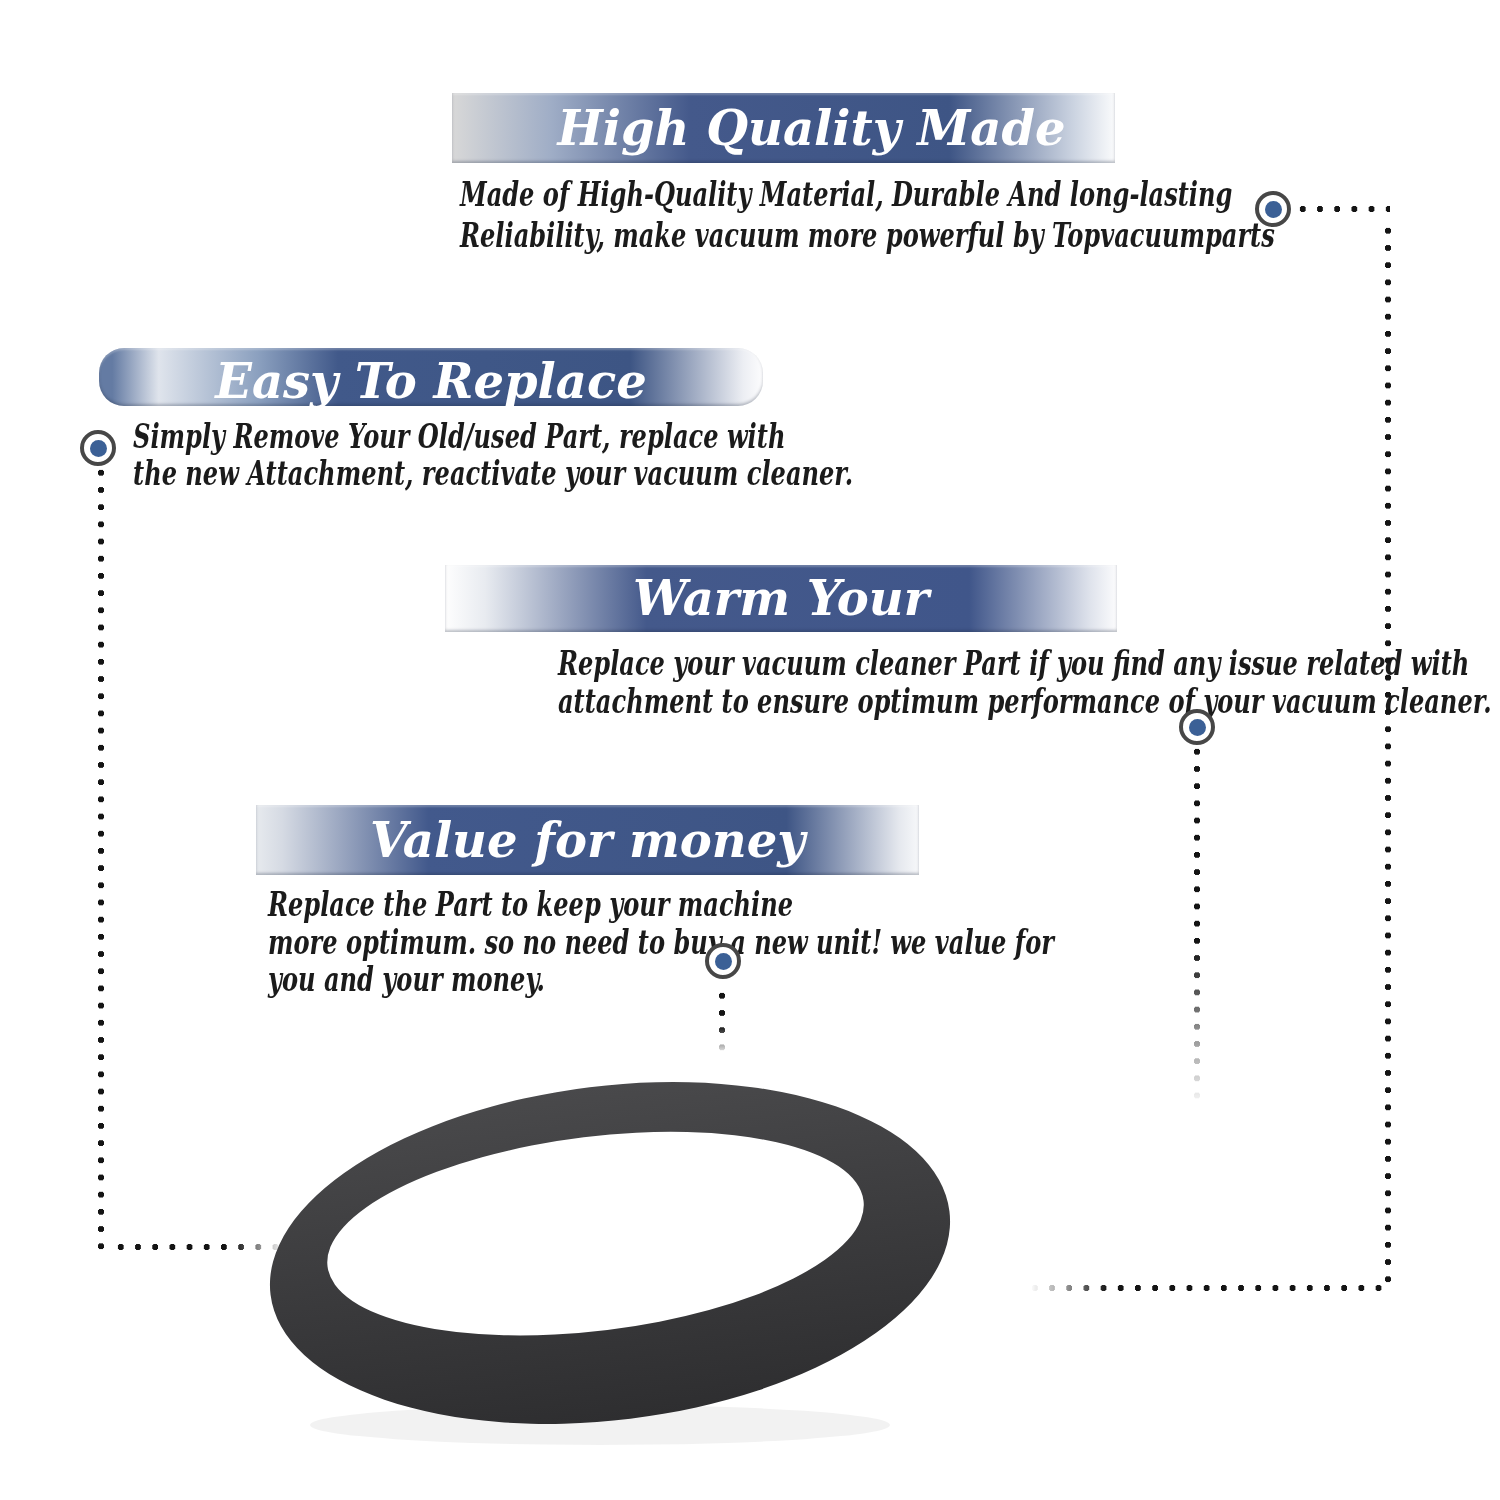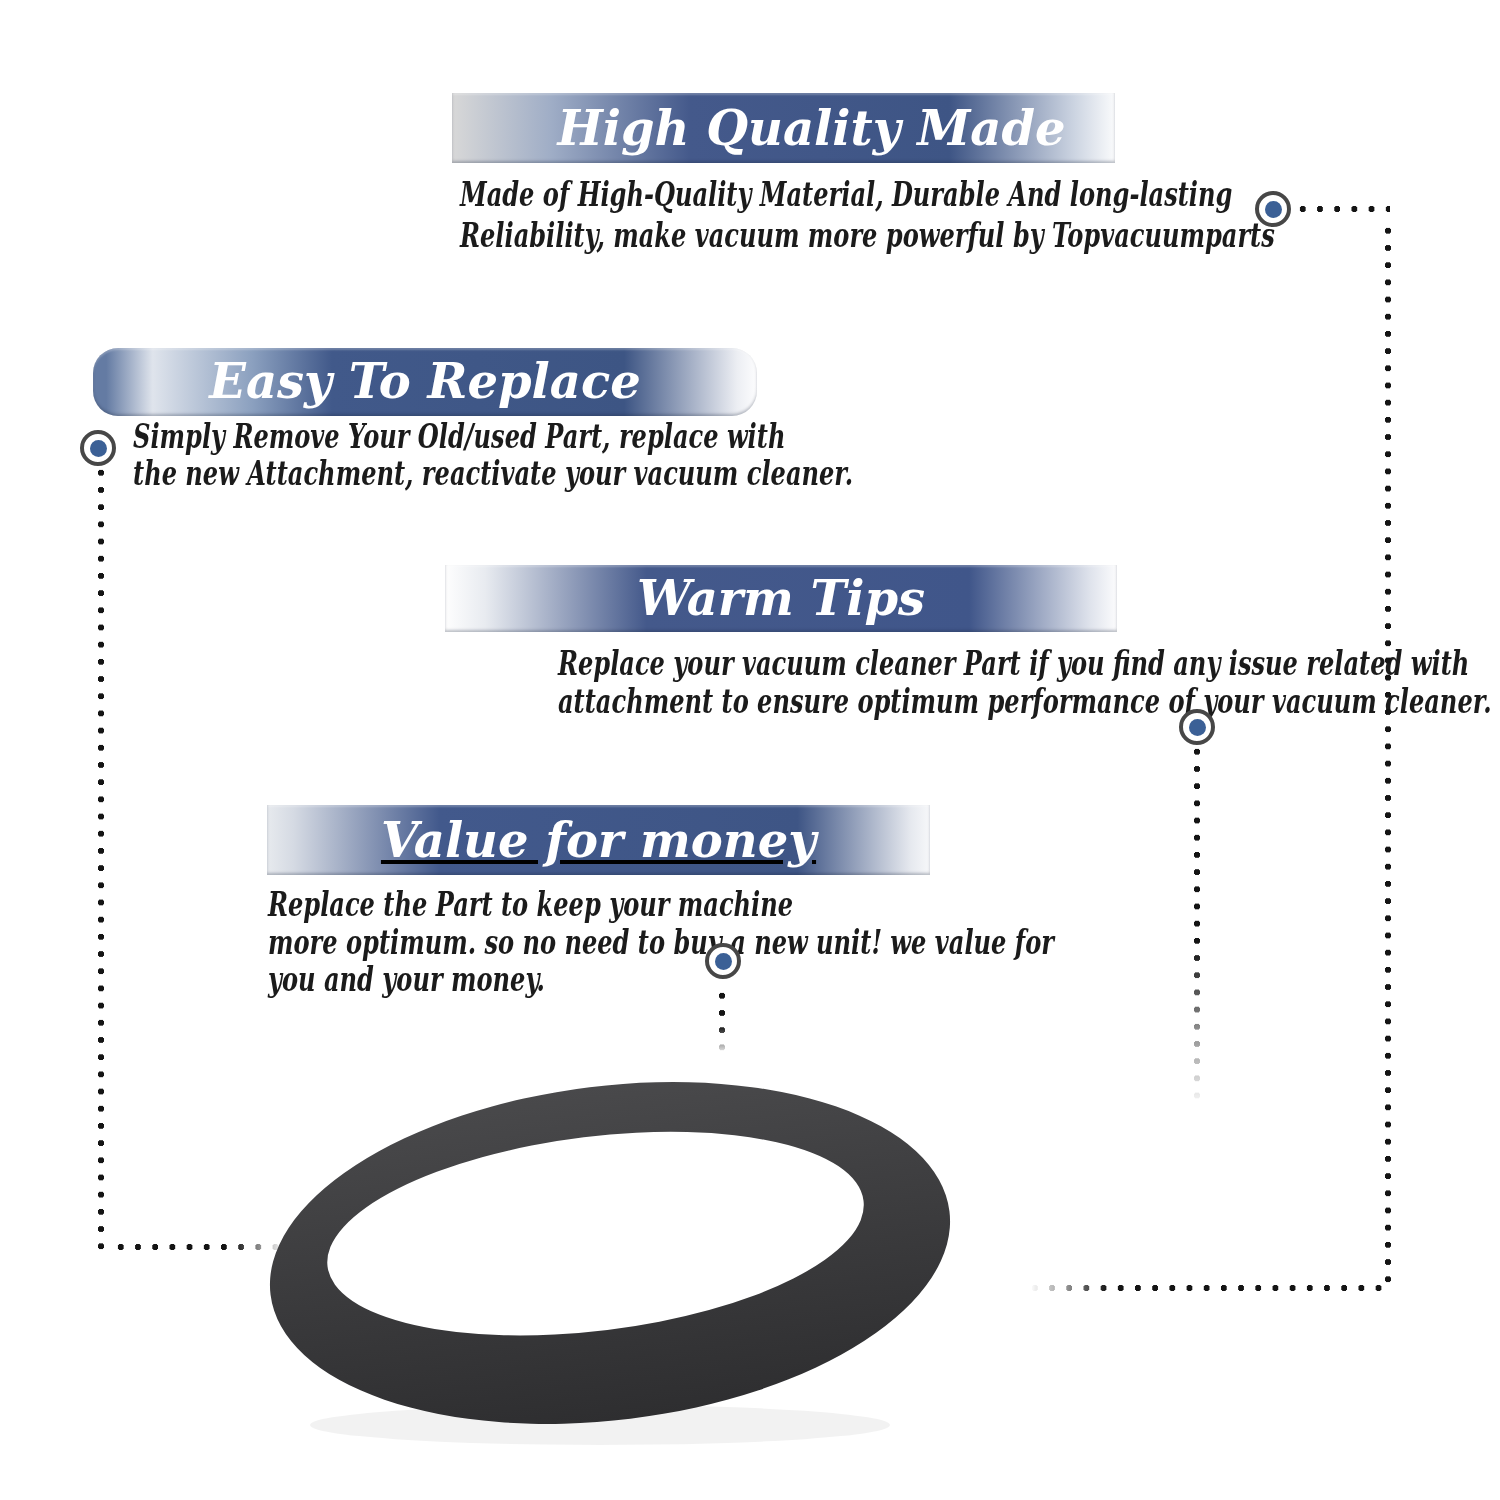--- a/index.html
+++ b/index.html
@@ -6,28 +6,28 @@
   .stage{position:relative;width:1500px;height:1500px;overflow:hidden;background:#ffffff;
          font-family:"DejaVu Serif", serif;}
 
   
   .banner{position:absolute;box-shadow:inset 0 -2px 3px rgba(30,40,60,.28), inset 0 2px 2px rgba(255,255,255,.25);}
   .banner-title{display:block;width:100%;text-align:center;color:#ffffff;
                 font-style:italic;font-weight:bold;font-size:48px;white-space:nowrap;}
   .b1{left:452px;top:93px;width:663px;height:70px;
       background:linear-gradient(90deg,#d8d8d8 0%,#9fadc6 15%,#44598b 36%,#3e5585 75%,#cdd5e2 94%,#fafbfc 100%);}
   .b1 .banner-title{line-height:70px;margin-left:28px;}
-  .b2{left:93px;top:348px;width:664px;height:68px;
+  .b2{left:99px;top:348px;width:664px;height:58px;
       background:linear-gradient(90deg,#647ba3 0%,#647ba3 2%,#dfe4ec 9%,#8ba0bf 24%,#41598a 36%,#3d5584 80%,#eceef3 97%,#fdfdfe 100%);border-radius:25px;}
   .b2 .banner-title{line-height:67px;}
   .b3{left:445px;top:565px;width:672px;height:67px;
       background:linear-gradient(90deg,#fefefe 0%,#e8ebf0 6%,#44598b 30%,#40568a 78%,#dfe3ec 96%,#fcfcfd 100%);}
   .b3 .banner-title{line-height:67px;}
-  .b4{left:267px;top:805px;width:663px;height:70px;
-      background:linear-gradient(90deg,#e7eaee 0%,#d5dae3 4%,#42598c 26%,#3e5585 80%,#e5e8ee 97%,#f7f8fa 100%);text-decoration:underline;}
+  .b4{left:256px;top:805px;width:663px;height:70px;
+      background:linear-gradient(90deg,#e7eaee 0%,#d5dae3 4%,#42598c 26%,#3e5585 80%,#e5e8ee 97%,#f7f8fa 100%);}
   .b4 .banner-title{line-height:70px;}
 
   
   .para{position:absolute;color:#1b1b1b;font-style:italic;font-weight:bold;font-size:33px;
         transform:scaleX(.73);transform-origin:0 0;white-space:nowrap;}
   .p1{left:460px;top:174px;line-height:41px;}
   .p2{left:133px;top:418px;line-height:37px;}
   .p3{left:450px;top:645px;width:800px;text-align:center;transform-origin:50% 0;line-height:38px;}
   .p4{left:268px;top:886px;line-height:37.5px;}
 
@@ -67,21 +67,21 @@
       <span class="banner-title">Easy To Replace</span>
     </div>
     <div class="para p2">
       <div>Simply Remove Your Old/used Part, replace with</div>
       <div>the new Attachment, reactivate your vacuum cleaner.</div>
     </div>
   </section>
 
   <section>
     <div class="banner b3">
-      <span class="banner-title">Warm Tips</span>
+      <span class="banner-title">Warm Your</span>
     </div>
     <div class="para p3">
       <div>Replace your vacuum cleaner Part if you find any issue related with</div>
       <div>attachment to ensure optimum performance of your vacuum cleaner.</div>
     </div>
   </section>
 
   <section>
     <div class="banner b4">
       <span class="banner-title">Value for money</span>

